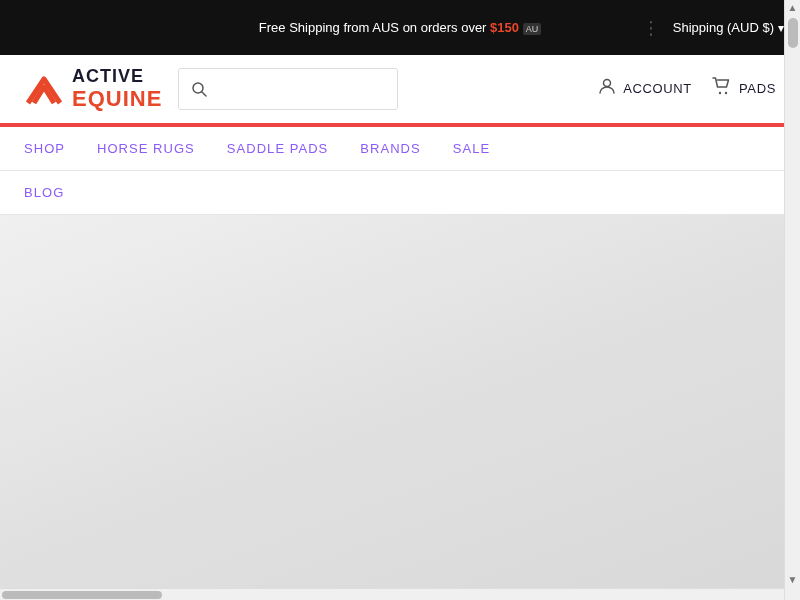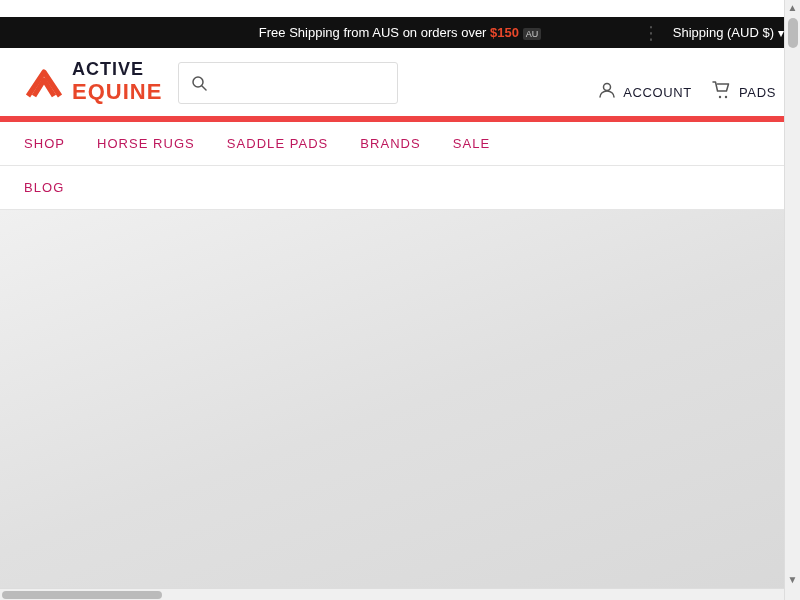--- a/index.html
+++ b/index.html
@@ -4,27 +4,26 @@
   <style>
     * { margin: 0; padding: 0; box-sizing: border-box; }
     body { font-family: -apple-system, BlinkMacSystemFont, 'Segoe UI', sans-serif; width: 800px; height: 600px; overflow: hidden; background: #fff; }
 
     
     .top-banner {
       background: #111;
       color: #fff;
       text-align: center;
       font-size: 13px;
-      padding: 8px 16px;
+      padding: 20px 16px;
       display: flex;
       align-items: center;
       justify-content: center;
       gap: 4px;
       position: relative;
-      margin-top: 17px;
     }
     .top-banner .highlight { color: #e8472a; font-weight: 600; }
     .top-banner .au-badge {
       font-size: 9px;
       background: #333;
       color: #ccc;
       padding: 1px 3px;
       border-radius: 2px;
       vertical-align: middle;
     }
@@ -44,23 +43,23 @@
       color: #fff;
       cursor: pointer;
     }
     .top-banner .region-selector .chevron {
       font-size: 12px;
     }
 
     
     .header {
       display: flex;
-      align-items: flex-end;
+      align-items: center;
       padding: 12px 24px;
-      border-bottom: 6px solid #ef4444;
+      border-bottom: 4px solid #ef4444;
       gap: 16px;
     }
     .logo {
       display: flex;
       align-items: center;
       gap: 8px;
       text-decoration: none;
       flex-shrink: 0;
     }
     .logo-icon {
@@ -139,21 +138,21 @@
       display: flex;
       align-items: center;
       padding: 0 24px;
       border-bottom: 1px solid #e5e5e5;
       flex-wrap: wrap;
     }
     .nav-item {
       padding: 14px 16px;
       font-size: 13px;
       letter-spacing: 0.08em;
-      color: #be185d;
+      color: #8b5cf6;
       cursor: pointer;
       text-transform: uppercase;
       font-weight: 500;
       text-decoration: none;
       display: block;
     }
     .nav-item.first { padding-left: 0; }
 
     
     .nav-row2 {

